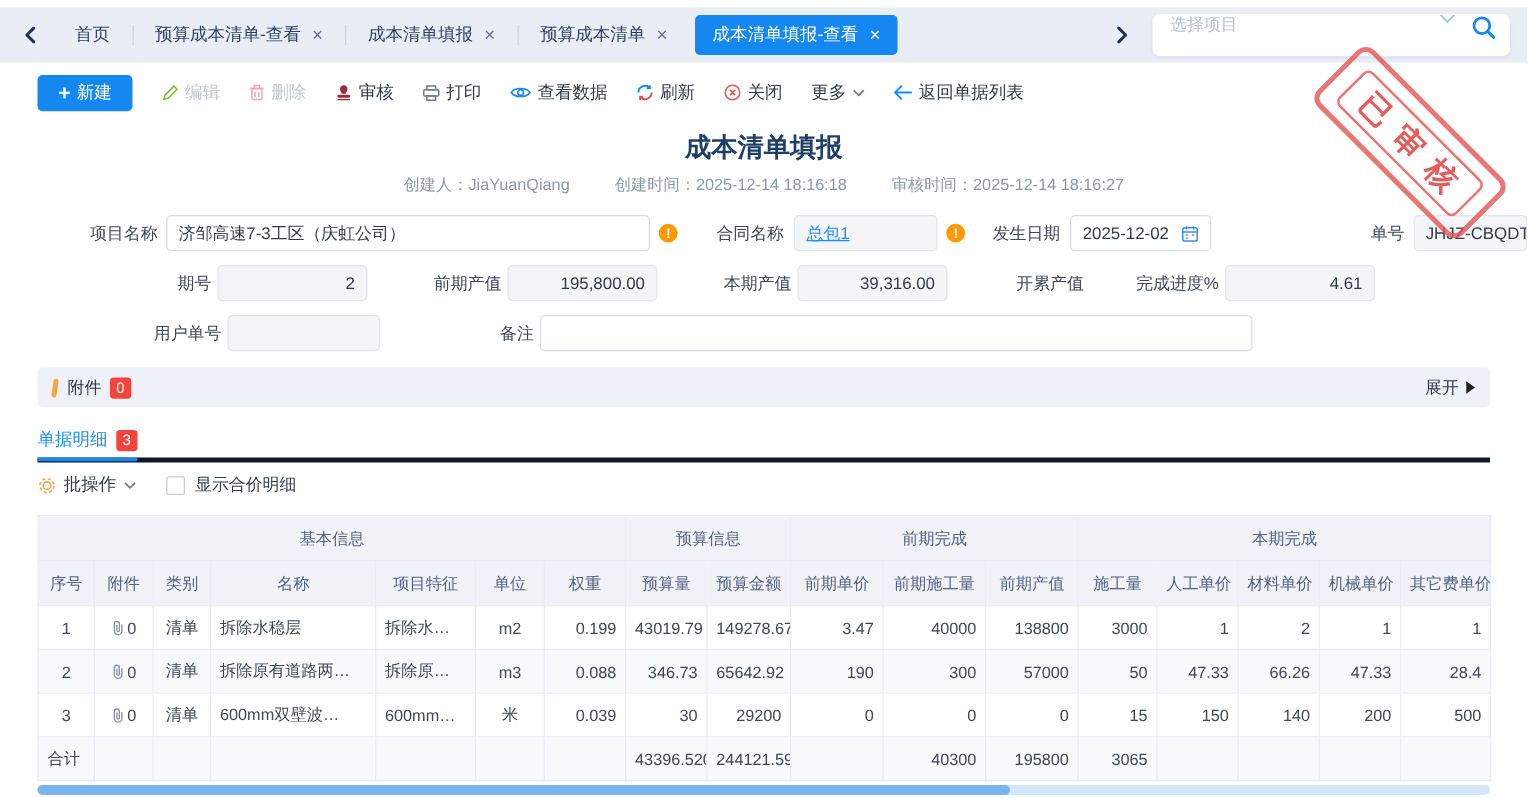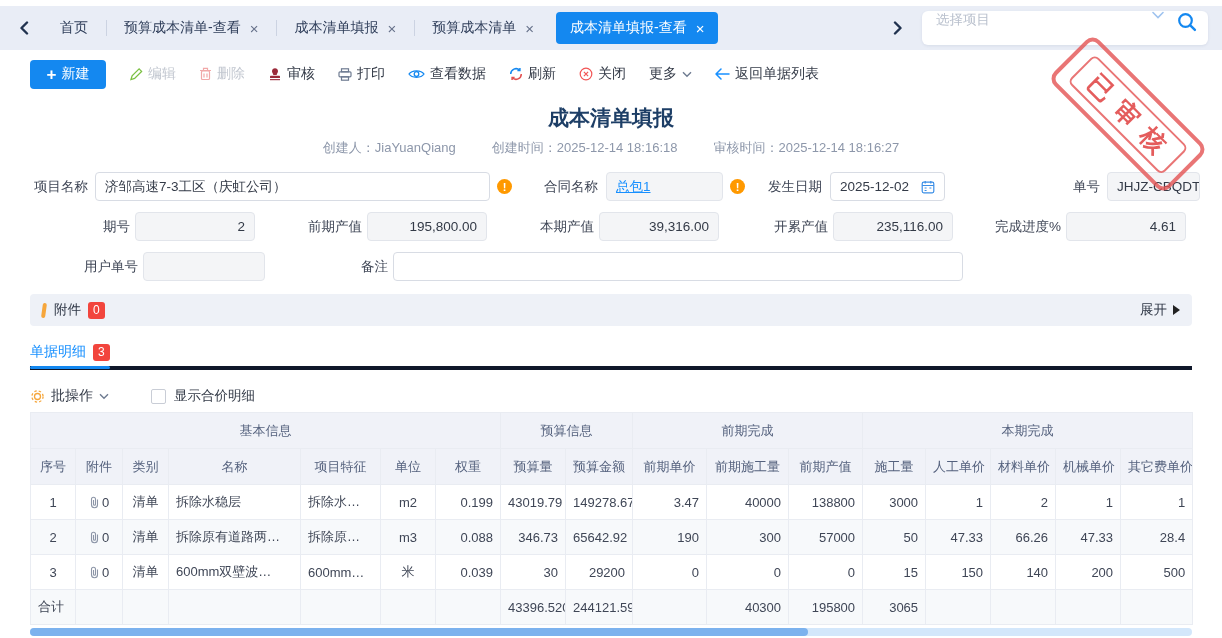--- a/index.html
+++ b/index.html
@@ -30,21 +30,21 @@
              font-family:inherit; }
   .btn-new .plus { font-size:17px; font-weight:700; line-height:1; }
   .t-item { display:flex; align-items:center; gap:5px; font-size:14px; color:#333a47; cursor:pointer; white-space:nowrap; }
   .t-item.disabled { color:#c2c7d0; }
 
   
   .page-title { margin-top:15px; text-align:center; font-size:21px; font-weight:700; color:#1d3e66; }
   .meta-line { margin-top:7px; display:flex; justify-content:center; gap:36px; font-size:13px; color:#8d97aa; }
 
   
-  .form { margin-top:15px; }
+  .form { margin-top:15px;padding-left:39px; }
   .f-row { display:flex; align-items:center; height:29px; margin:0 0 11px 33px; font-size:13.5px; color:#3f4656; }
   .f-label { text-align:right; white-space:nowrap; }
   .field { height:29px; border:1px solid #d8dce4; border-radius:4px; background:#fff; display:flex;
            align-items:center; padding:0 9px; font-size:13.5px; color:#333a47; overflow:hidden; white-space:nowrap; }
   .field.dis { background:#f4f5f7; border-color:#e2e5eb; }
   .field.num { justify-content:flex-end; }
   .link { color:#1890ff; text-decoration:underline; cursor:pointer; }
   .warn-ic { width:15px; height:15px; border-radius:50%; background:#f90; color:#fff; font-size:11px; font-weight:700;
              display:flex; align-items:center; justify-content:center; margin-left:7px; flex:none; }
 
@@ -57,21 +57,21 @@
   .attach-label, .expand-label { font-size:13.5px; color:#2e3645; }
   .expand { margin-left:auto; display:flex; align-items:center; gap:6px; cursor:pointer; }
   .tri-right { width:0; height:0; border-left:7px solid #222; border-top:5px solid transparent; border-bottom:5px solid transparent; }
 
   
   .detail-tab-row { margin:13px 30px 0; height:31px; border-bottom:4px solid #0f172a; display:flex; align-items:flex-start; }
   .detail-tab { display:flex; align-items:center; height:28px; cursor:pointer; position:relative; padding-bottom:2px; }
   .detail-tab .dt-label { color:#1890ff; font-size:14px; }
   .detail-tab::after { content:""; position:absolute; left:0; right:0; bottom:-2px; height:3px; background:#1488f0; border-radius:2px; }
 
-  .batch-row { margin:9px 30px 0; height:26px; display:flex; align-items:flex-end; gap:42px; }
+  .batch-row { margin:9px 30px 0; height:26px; display:flex; align-items:flex-start; gap:24px; }
   .batch { display:flex; align-items:center; gap:6px; font-size:14px; color:#333a47; cursor:pointer; }
   .chk-wrap { display:flex; align-items:center; gap:8px; font-size:13.5px; color:#333a47; cursor:pointer; }
   .chk { width:15px; height:15px; border:1px solid #c9cdd6; border-radius:2px; background:#fff; }
 
   
   .table-wrap { margin:7px 0 0 30px; width:1162px; }
   table { border-collapse:collapse; table-layout:fixed; width:1162px; font-size:13px; }
   th, td { border:1px solid #e9ecf2; overflow:hidden; white-space:nowrap; padding:0 7px; }
   thead th { background:#f0f2f8; color:#55627e; font-weight:500; height:36px; }
   tbody td { height:35px; color:#3f4656; }
@@ -286,23 +286,20 @@
       </div>
     <span class="f-label" style="width:55px; margin-left:52px">前期产值</span>
     <div class="field dis num" style="width:120px; margin-left:5px">
         <span>195,800.00</span>
       </div>
     <span class="f-label" style="width:54px; margin-left:53px">本期产值</span>
     <div class="field dis num" style="width:120px; margin-left:5px">
         <span>39,316.00</span>
       </div>
     <span class="f-label" style="width:55px; margin-left:54px">开累产值</span>
-    <div class="field dis num" style="width:120px; margin-left:5px">
-        <span>235,116.00</span>
-      </div>
     <span class="f-label" style="width:75px; margin-left:33px">完成进度%</span>
     <div class="field dis num" style="width:120px; margin-left:5px">
         <span>4.61</span>
       </div>
   </div>
   <div class="f-row">
     <span class="f-label" style="width:105px">用户单号</span>
     <div class="field dis" style="width:122px; margin-left:5px">
         <span></span>
       </div>

